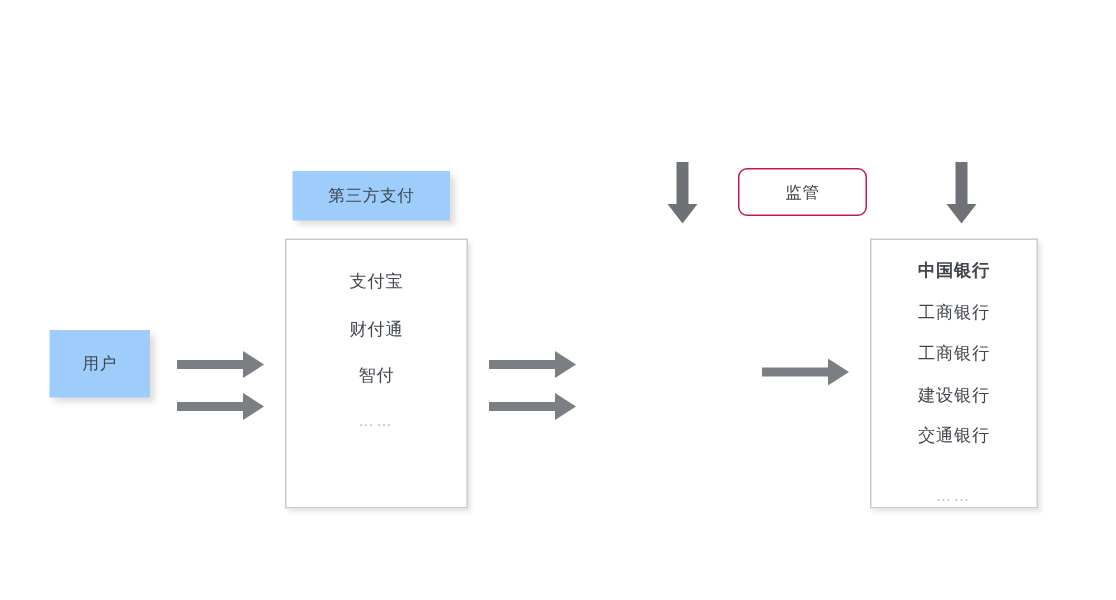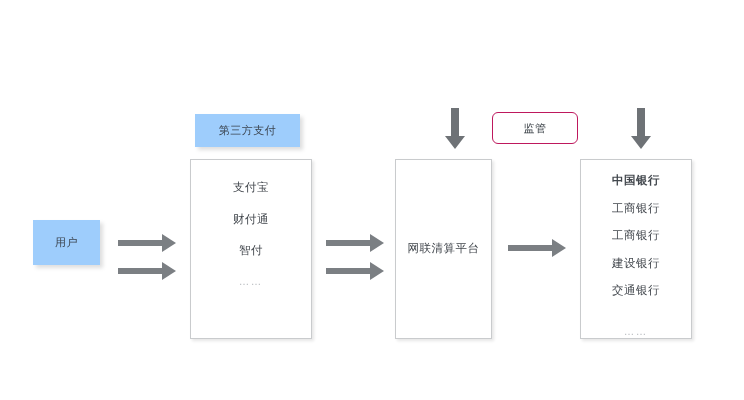--- a/index.html
+++ b/index.html
@@ -175,25 +175,20 @@
 
   <div class="abs col-box" style="left:190px; top:159px; width:120px; height:178px;">
     <div class="col-items">
       <div class="col-item">支付宝</div>
       <div class="col-item">财付通</div>
       <div class="col-item">智付</div>
       <div class="col-item dots">……</div>
     </div>
   </div>
 
-  <div class="abs col-box" style="left:395px; top:159px; width:95px; height:178px;">
-    <div class="col-center">
-      <div class="col-item">网联清算平台</div>
-    </div>
-  </div>
 
   <div class="abs col-box" style="left:580px; top:159px; width:110px; height:178px;">
     <div class="col-items" style="padding-top:15px;">
       <div class="col-item" style="margin-bottom:16px;font-weight:bold;">中国银行</div>
       <div class="col-item" style="margin-bottom:16px;">工商银行</div>
       <div class="col-item" style="margin-bottom:16px;">工商银行</div>
       <div class="col-item" style="margin-bottom:16px;">建设银行</div>
       <div class="col-item" style="margin-bottom:30px;">交通银行</div>
       <div class="col-item dots">……</div>
     </div>

